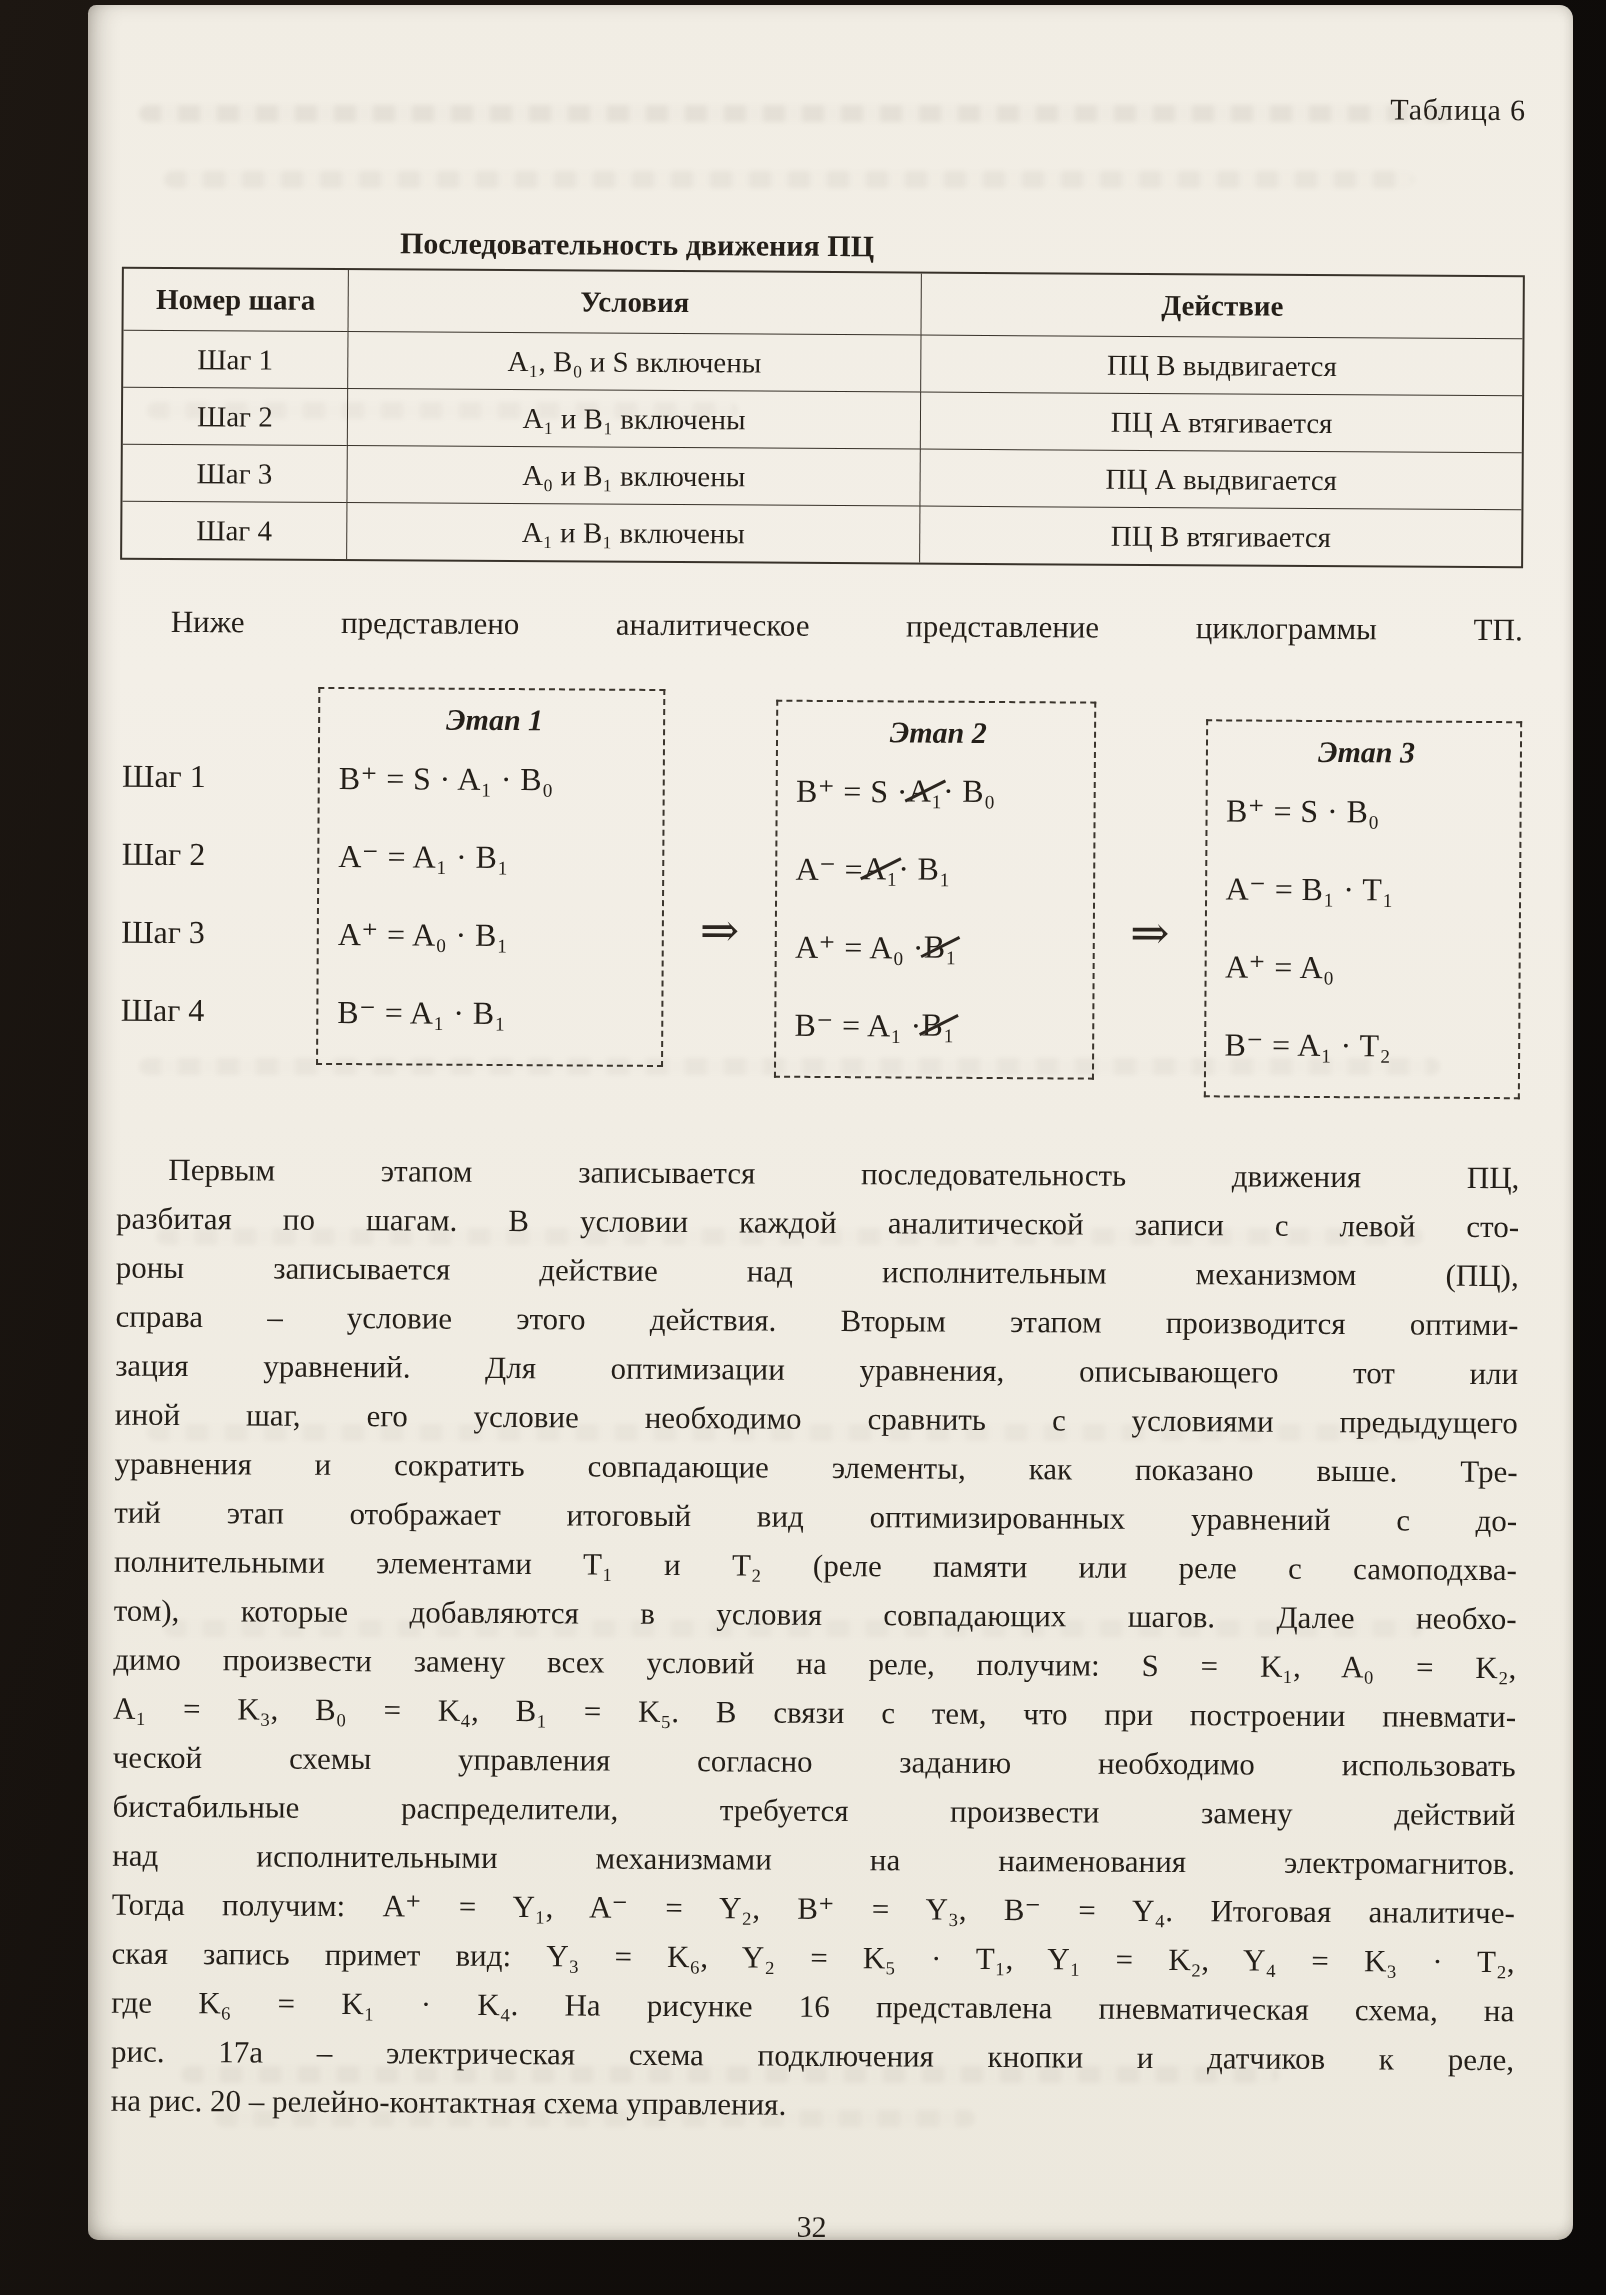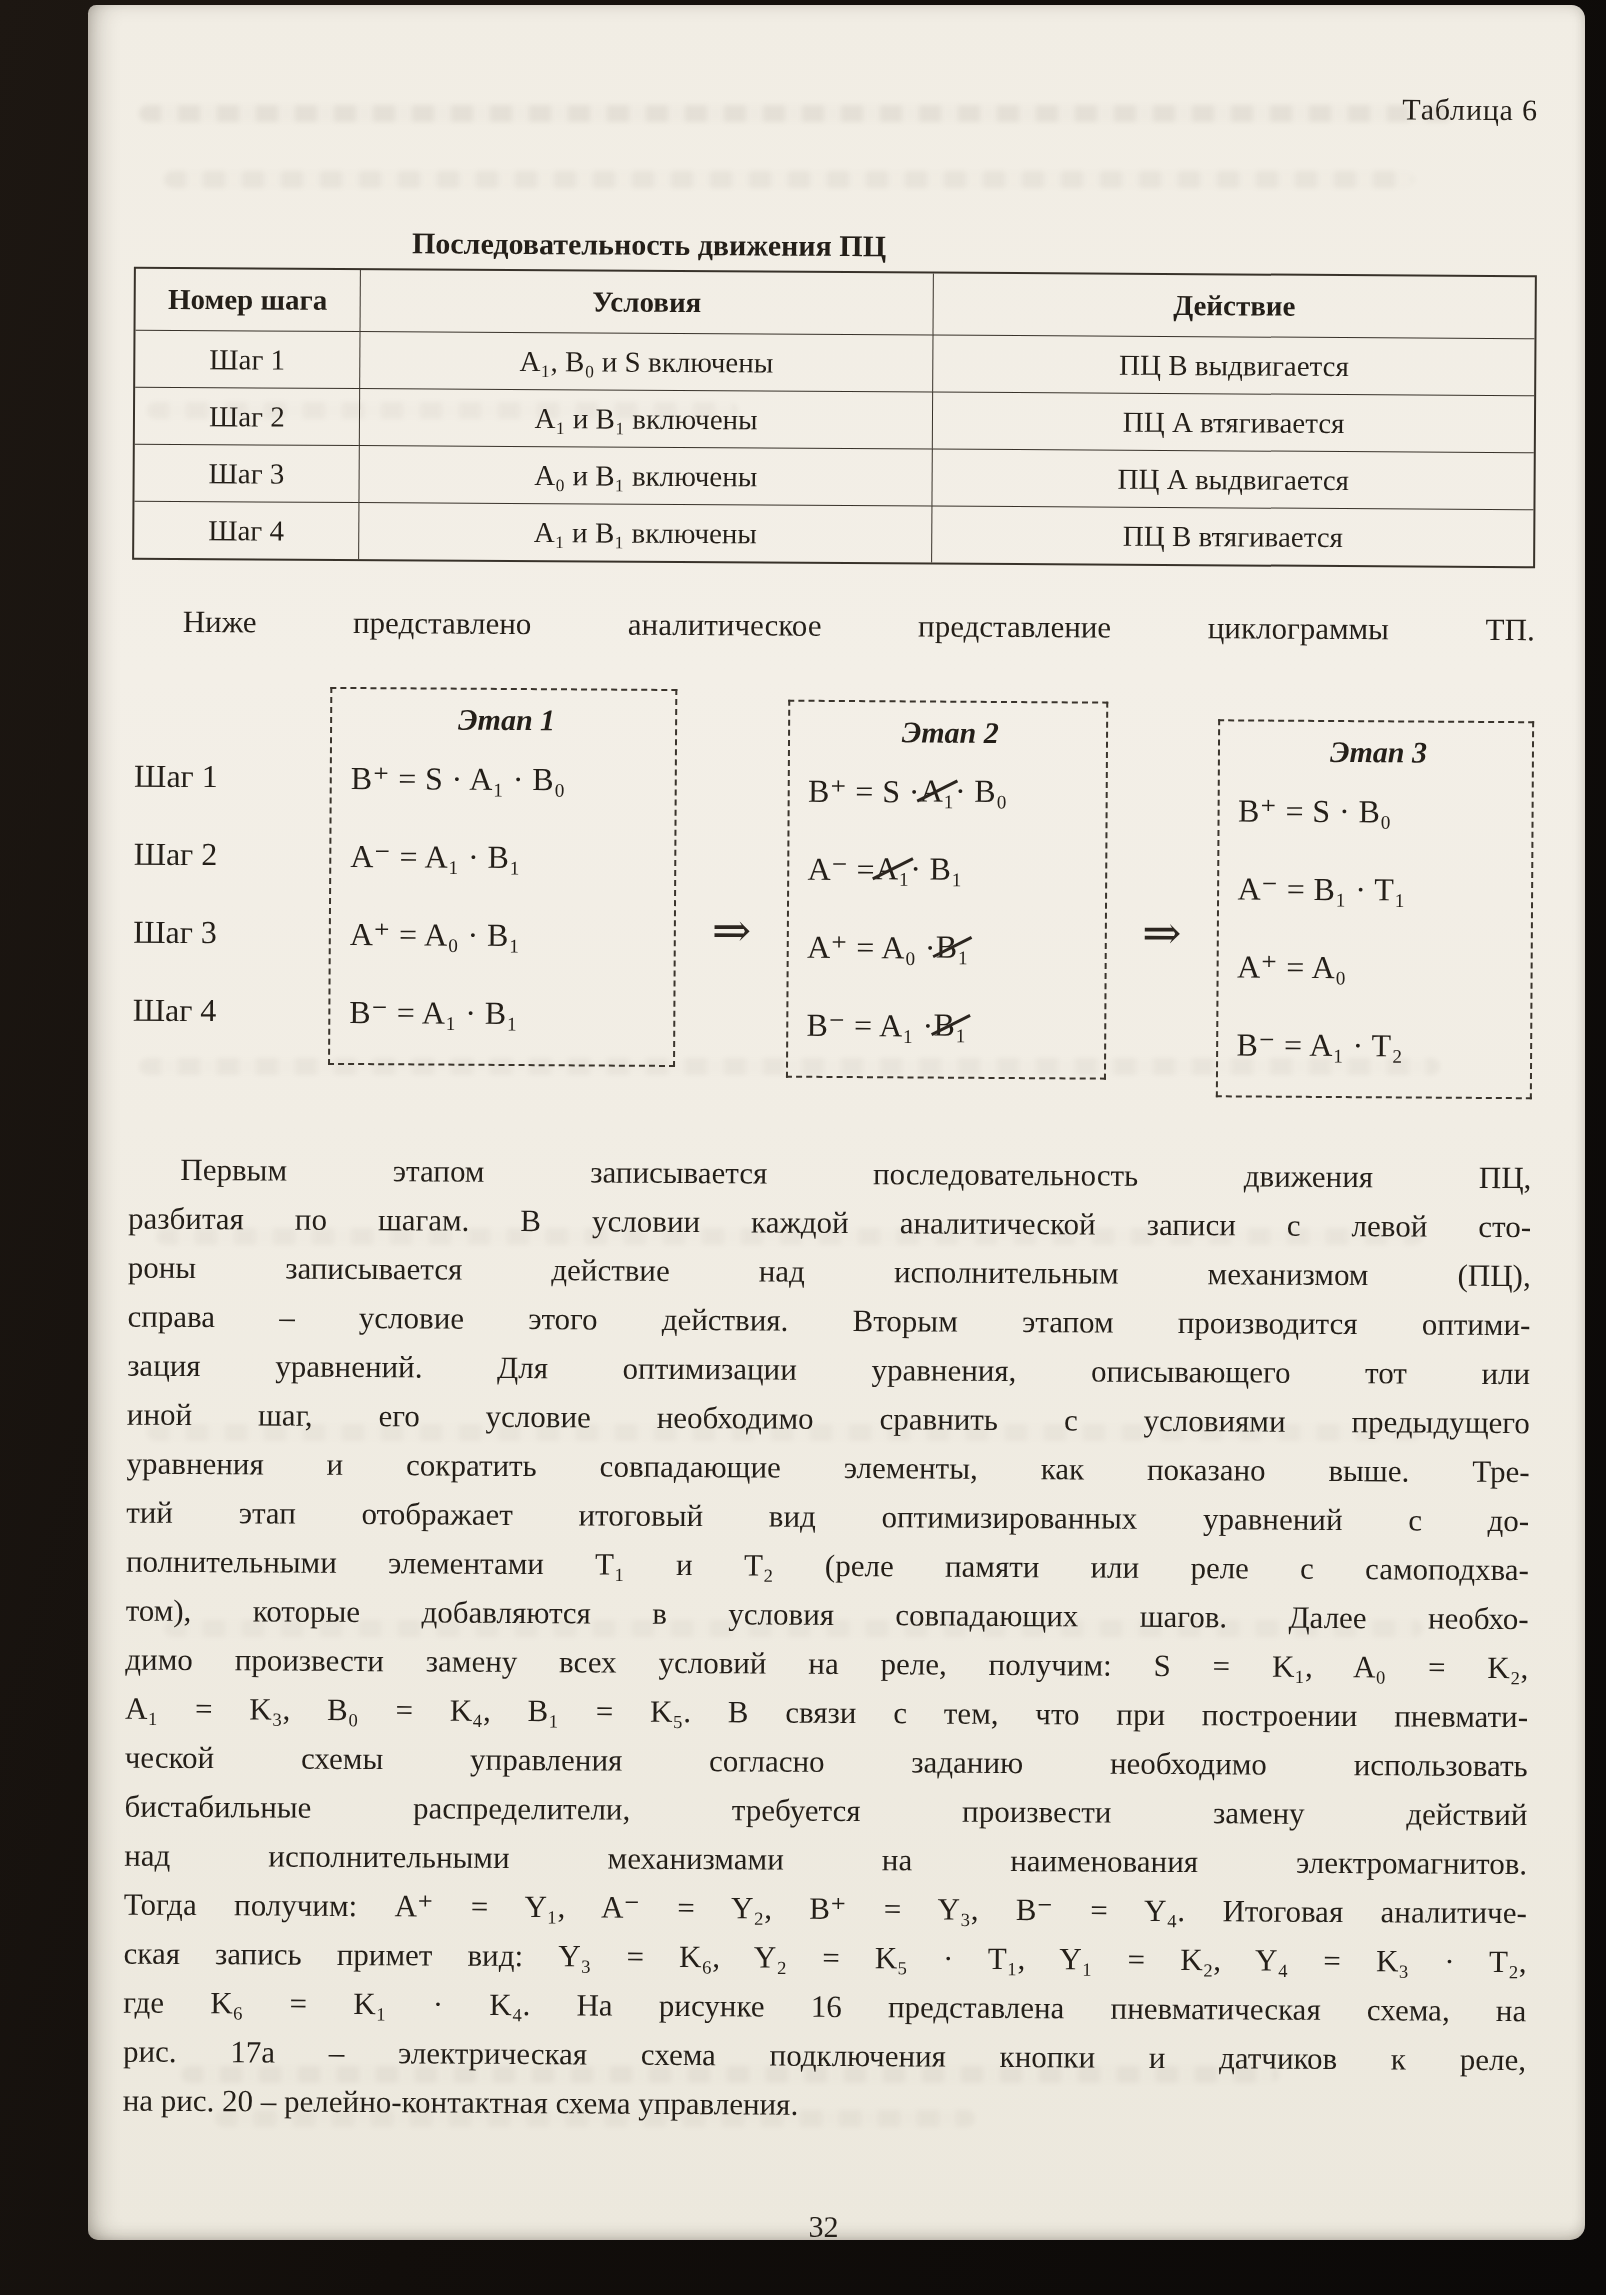--- a/index.html
+++ b/index.html
@@ -4,21 +4,21 @@
 <style>
   html,body{margin:0;padding:0;background:#0d0a08;}
   .photo{position:relative;width:1607px;height:2295px;overflow:hidden;
          background:linear-gradient(105deg,#1d1712 0%,#120e0b 45%,#0b0908 100%);
          font-family:"Liberation Serif","DejaVu Serif",serif;}
   .edge-left{position:absolute;left:6.8px;top:8.4px;bottom:37px;width:81px;border-radius:8.4px 0 0 8.4px;
          background:linear-gradient(90deg,#14100c 0%,#241d16 30%,#51463a 55%,#8f before 0%,#9a8d7d 76%,#cfc5b7 92%,#e4ddd0 100%);}
   .page{position:absolute;left:88px;top:5px;width:1485px;height:2235px;
         background:linear-gradient(180deg,#f1ede4 0%,#f3efe7 30%,#efebe1 70%,#ece8dd 100%);
         border-radius:8.4px 13.5px 15px 10px;
-        box-shadow:inset 15px 0 29px -15px rgba(40,30,20,.45), inset -5px 0 15px -8.4px rgba(40,30,20,.25), inset 0 -8.4px 20px -12px rgba(40,30,20,.3);padding-left:12px;}
+        box-shadow:inset 15px 0 29px -15px rgba(40,30,20,.45), inset -5px 0 15px -8.4px rgba(40,30,20,.25), inset 0 -8.4px 20px -12px rgba(40,30,20,.3);}
   .content{position:relative;z-index:2;padding:0 47px 0 35px;transform:rotate(.35deg);transform-origin:50% 0;color:#241f19;}
 
   .bleed{position:absolute;z-index:1;height:17px;border-radius:8.4px;opacity:.5;filter:blur(2.5px);
          background:repeating-linear-gradient(90deg,rgba(125,115,102,.22) 0 22px,rgba(125,115,102,.04) 22px 39px);}
 
   .tab-label{margin-top:84px;text-align:right;font-size:30px;letter-spacing:0.8px;}
   .tbl-title{margin:106px auto 8.4px 118px;width:794px;text-align:center;font-weight:bold;font-size:30px;}
 
   .tbl{display:grid;grid-template-columns:16% 41% 43%;border:2.5px solid #38322a;font-size:29px;}
   .tbl .c{border-top:1.7px solid #38322a;display:flex;align-items:center;justify-content:center;

